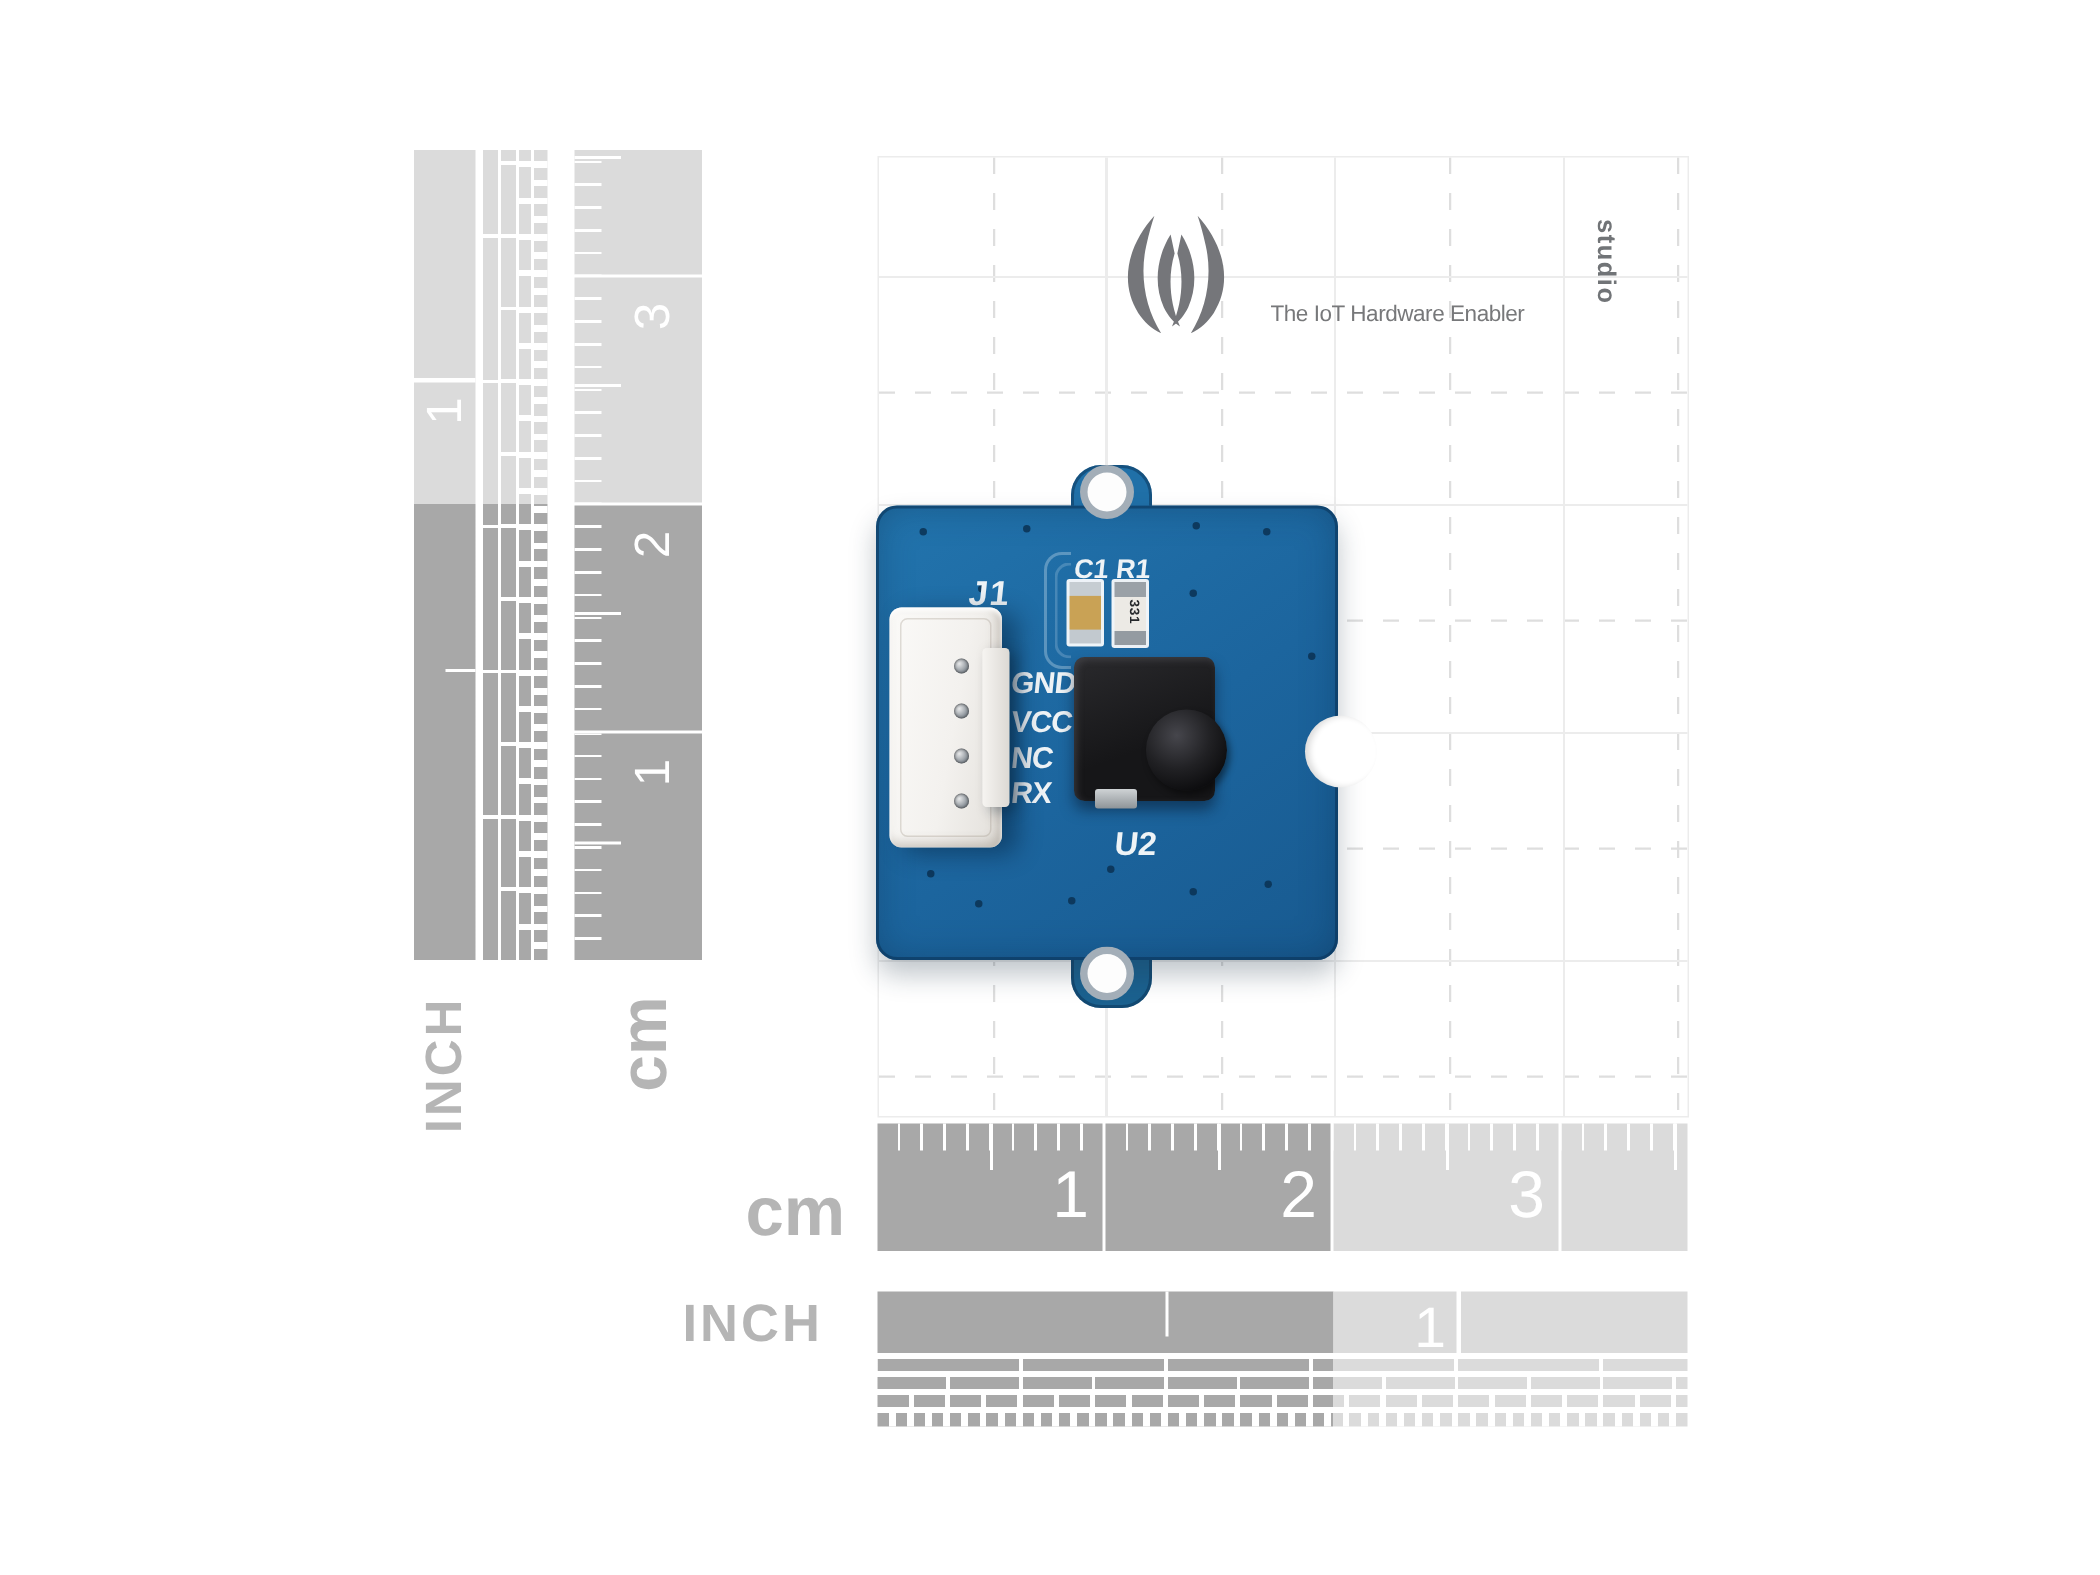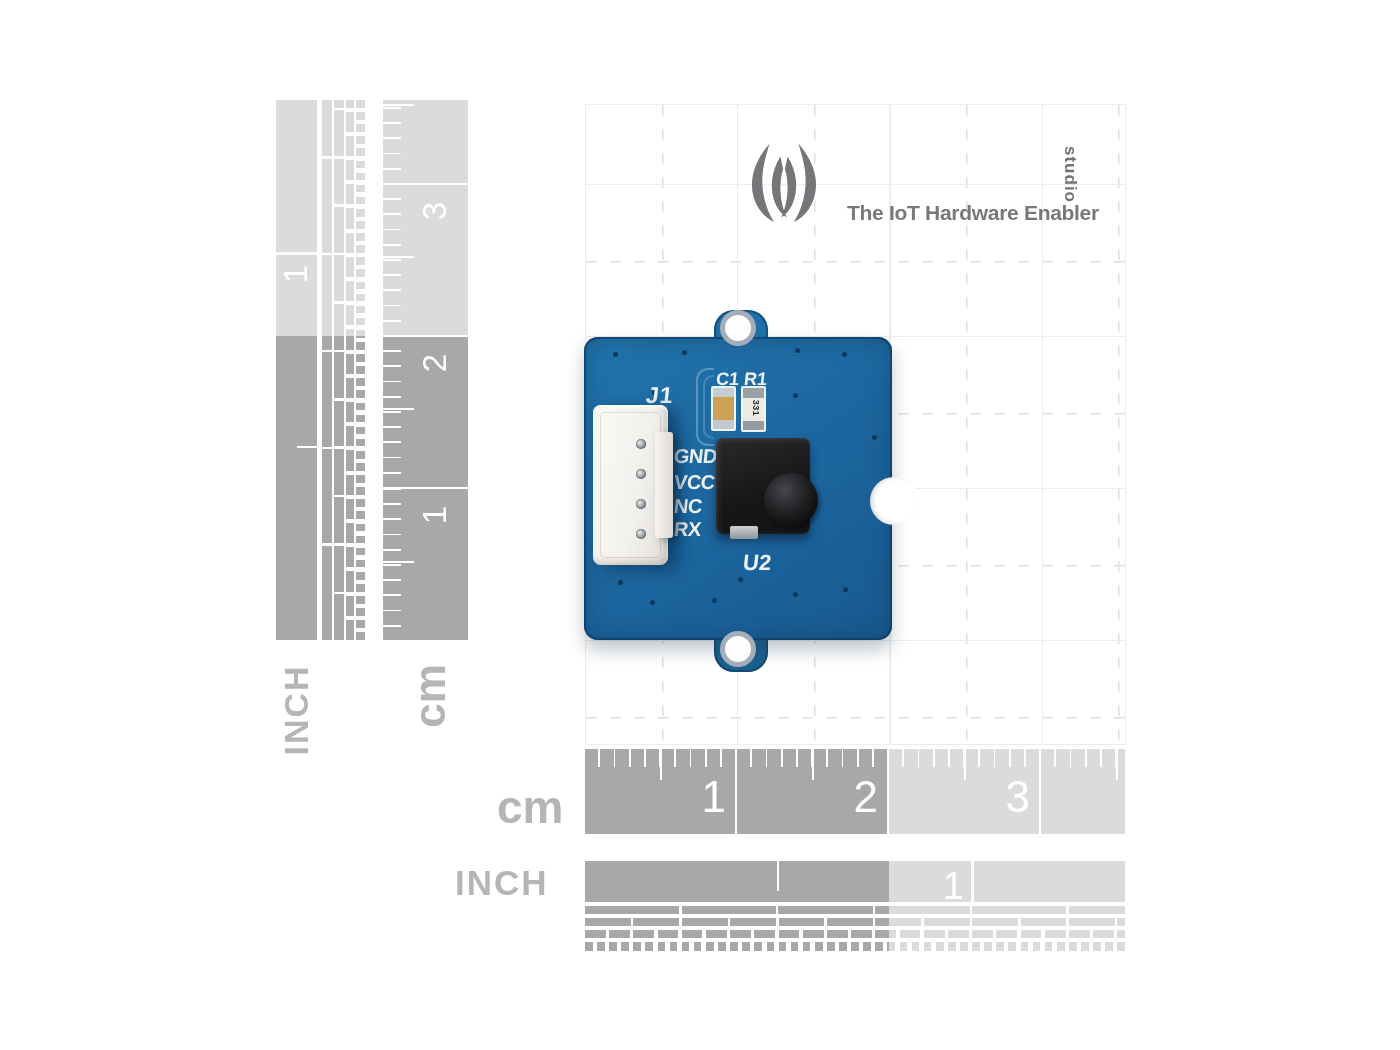--- a/index.html
+++ b/index.html
@@ -112,21 +112,21 @@
       repeating-linear-gradient(90deg, transparent 0 7.6px, #fff 7.6px 12.1px),
       linear-gradient(90deg,#a8a8a8 0 304px,#dbdbdb 304px);}
   #binch-label{left:455px;top:863px;font-size:35px;letter-spacing:2px;}
 
   
   #logo-mark{position:absolute;left:738px;top:142px;width:92px;height:90px;}
   #logo-brand{position:absolute;left:845px;top:141px;font-size:84px;line-height:1;
     font-weight:bold;color:#717477;letter-spacing:-4px;}
   #logo-studio{position:absolute;left:1060px;top:146px;writing-mode:vertical-rl;
     font-size:17px;font-weight:bold;color:#717477;letter-spacing:1px;}
-  #logo-tagline{position:absolute;left:847px;top:201px;font-size:21px;font-weight:bold;
+  #logo-tagline{position:absolute;left:847px;top:201px;font-size:15px;font-weight:normal;
     color:#77787a;letter-spacing:-0.3px;text-align:right;}
 
   
   #pcb{position:absolute;left:584px;top:310px;width:308px;height:362px;}
   .pcb-main{position:absolute;left:0;top:27px;width:308px;height:303px;border-radius:14px;
     background:linear-gradient(145deg,#2274ad,#1c659e 55%,#185a90);
     box-shadow:0 10px 18px rgba(30,50,70,.28), inset 0 0 0 2px rgba(10,50,85,.55),
                inset 0 0 24px rgba(8,40,70,.35);}
   .pcb-tab{position:absolute;left:130px;width:54px;background:#2070a8;
     box-shadow:inset 0 0 0 2px rgba(10,50,85,.5);}

